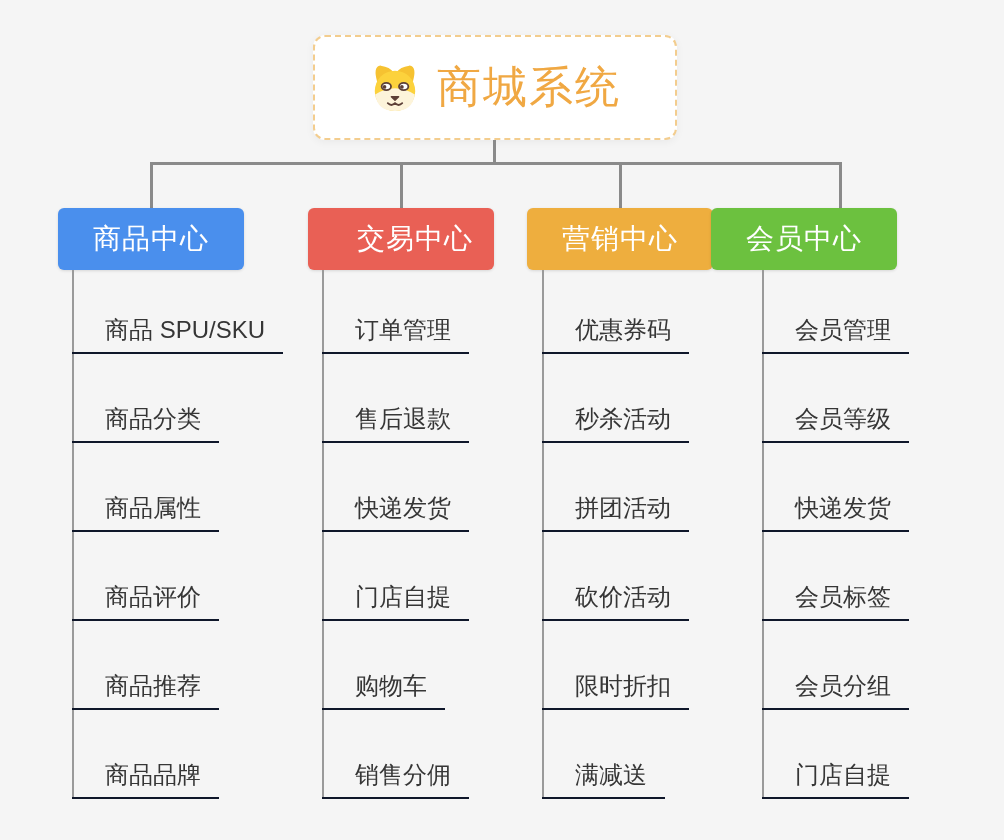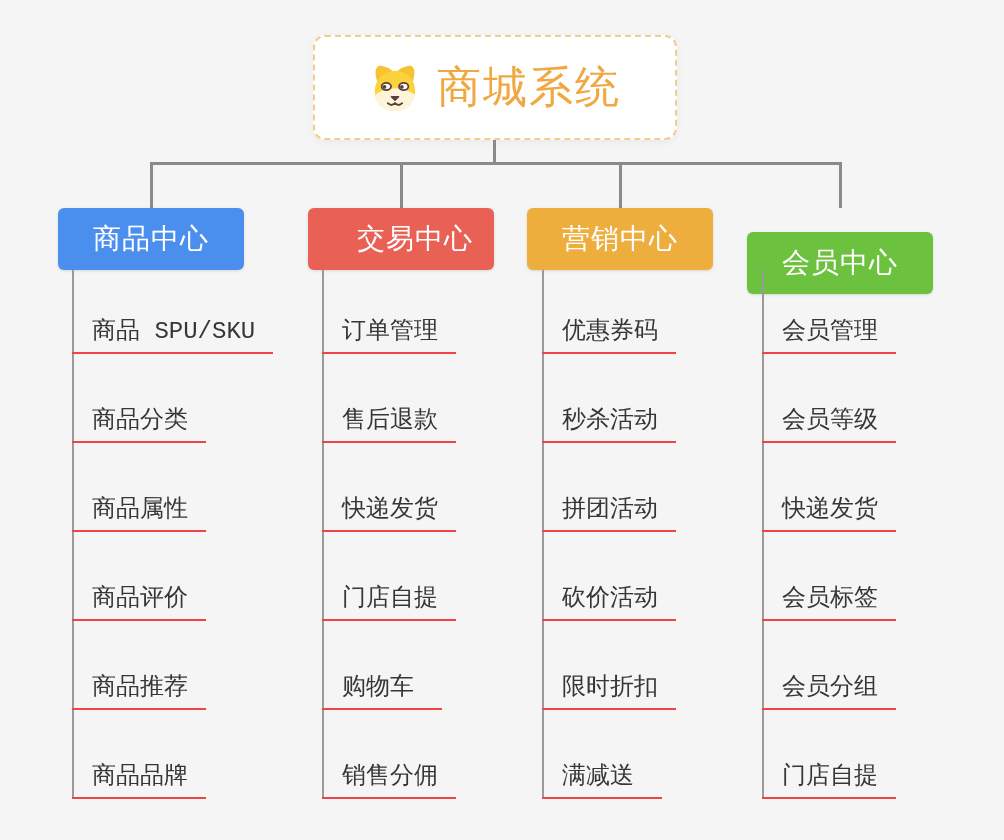--- a/index.html
+++ b/index.html
@@ -60,21 +60,21 @@
     color: #ffffff;
     font-size: 28px;
     letter-spacing: 1px;
     white-space: nowrap;
     box-shadow: 0 1px 3px rgba(0,0,0,0.12);
     cursor: default;
   }
   .c0 .branch-header { left: 58px; }
   .c1 .branch-header { left: 308px; padding-left: 28px; }
   .c2 .branch-header { left: 527px; }
-  .c3 .branch-header { left: 747px; margin-top: 24px; }
+  .c3 .branch-header { left: 711px; }
 
   
   .trunk {
     position: absolute;
     top: 270px;
     width: 2px; height: 529px;
     background: #9a9a9a;
   }
   .c0 .trunk { left: 72px; }
   .c1 .trunk { left: 322px; }
@@ -90,27 +90,26 @@
   .c0 .items { left: 72px; }
   .c1 .items { left: 322px; }
   .c2 .items { left: 542px; }
   .c3 .items { left: 762px; }
   .items li {
     height: 89px;
     width: max-content;
     min-width: 120px;
     display: flex;
     align-items: flex-end;
-    padding: 0 18px 6px 20px;
-    border-bottom: 2px solid #ef4444;
+    padding: 0 18px 6px 33px;
+    border-bottom: 2px solid #0f172a;
     font-size: 24px;
     color: #363636;
     white-space: nowrap;
     cursor: default;
-    font-family: Liberation Mono, monospace;
   }
 </style>
 </head>
 <body>
 
 <div class="canvas" style="background-color: rgb(245, 245, 245);">
 
   <div class="root-node" style="background-color: rgb(255, 255, 255); border-color: rgb(243, 205, 142);">
     <span class="root-icon">
       <svg width="52" height="52" viewBox="0 0 72 72" aria-hidden="true">

